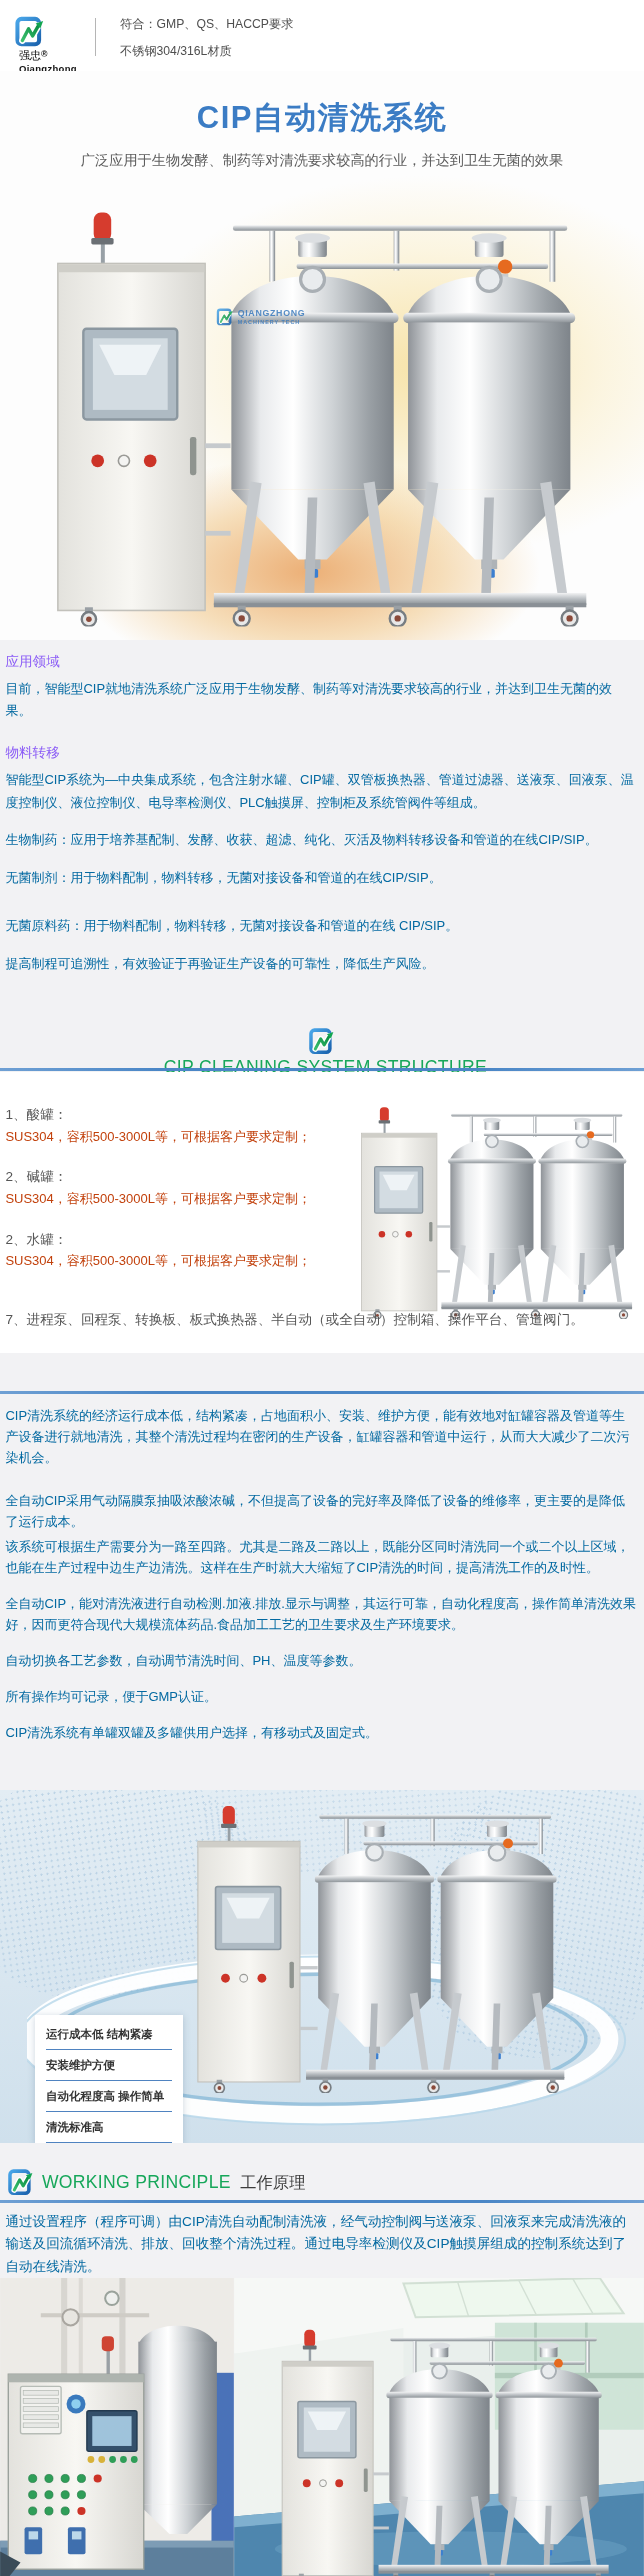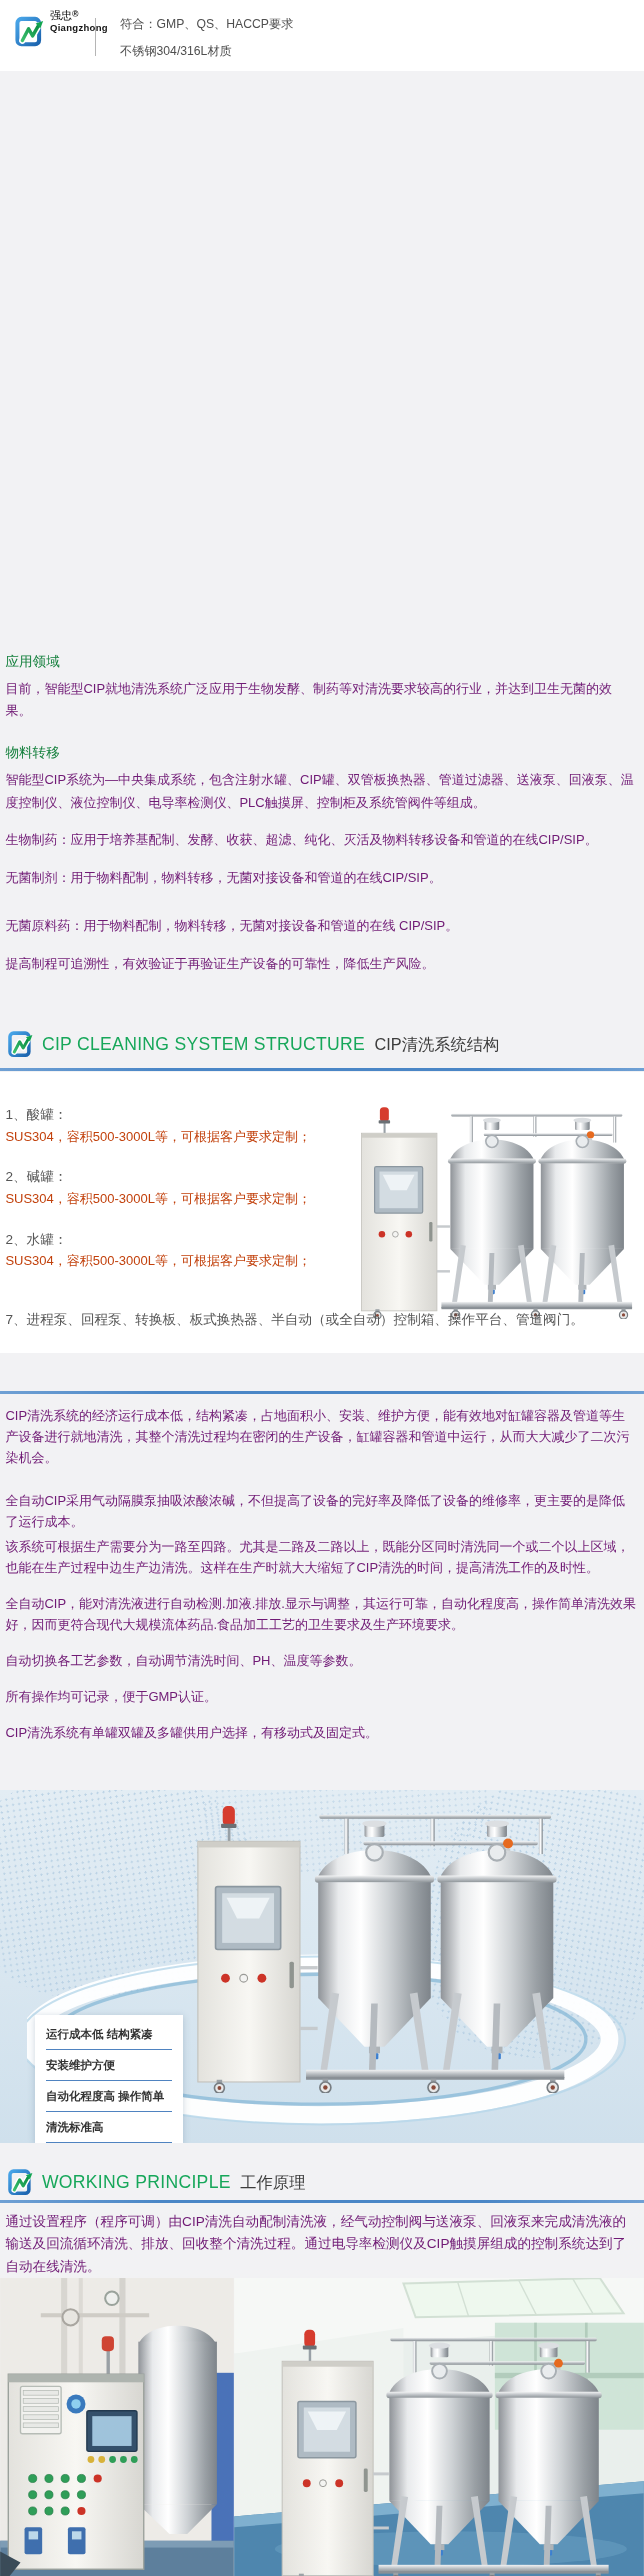--- a/index.html
+++ b/index.html
@@ -1,21 +1,21 @@
 <!DOCTYPE html>
 <html style="font-size:11px"><head>
 <meta charset="utf-8">
 <style>
   html,body{margin:0;padding:0;}
   body{width:644px;font-family:"Liberation Sans","DejaVu Sans",sans-serif;background:#f2f2f4;}
   .page{position:relative;width:644px;height:2576px;overflow:hidden;background:#f2f2f4;}
 
   
   .topbar{position:absolute;top:0;left:0;width:644px;height:71px;background:#ffffff;}
-  .brand{position:absolute;left:13.6px;top:9.5px;display:flex;align-items:flex-start;}
+  .brand{position:absolute;left:13.6px;top:9.5px;display:flex;align-items:flex-start;flex-direction:column;}
   .brand-logo{width:31px;height:35px;margin-top:5.4px;}
   .brand-text{margin-left:5.4px;line-height:1;}
   .brand-reg{font-size:8.8px;vertical-align:top;color:#141414;font-weight:700;}
   .brand-en{font-size:9.5px;font-weight:700;color:#141414;margin-top:2.7px;letter-spacing:0.3px;}
   .topbar-divider{position:absolute;left:95px;top:17.6px;width:0.7px;height:38px;background:#b5b5b5;}
   .taglines{position:absolute;left:120px;top:17.6px;}
   .tagline{font-size:12.2px;color:#4f4f4f;line-height:1;}
   .tagline + .tagline{margin-top:15px;}
 
   
@@ -31,22 +31,22 @@
   .hero-machine{position:absolute;left:34px;top:115px;width:573px;height:451px;}
   .watermark{position:absolute;left:216px;top:237px;display:flex;align-items:center;opacity:.85;}
   .watermark .wlogo{width:17.6px;height:19px;margin-right:4.1px;}
   .wm-lines{line-height:1;}
   .wm1{font-size:8.8px;font-weight:800;color:#3a7abd;letter-spacing:0.7px;}
   .wm2{font-size:5.4px;font-weight:700;color:#3a7abd;margin-top:2px;letter-spacing:1px;}
 
   
   .intro{position:absolute;top:641px;left:0;width:644px;height:395px;padding:0;}
   .intro-inner{padding:12.2px 6.8px 0 5.4px;}
-  .blue-h{font-size:13.6px;color:#15803d;margin:0 0 6.8px 0;font-weight:400;}
-  .body-p{font-size:13px;color:#701a75;line-height:22.4px;margin:0 0 4.1px 0;}
+  .blue-h{font-size:13.6px;color:#8b5cf6;margin:0 0 6.8px 0;font-weight:400;}
+  .body-p{font-size:13px;color:#0369a1;line-height:22.4px;margin:0 0 4.1px 0;}
   .gap-s{height:11px;}
   .gap-m{height:17.6px;}
 
   
   .sechead{position:absolute;left:0;width:644px;height:35px;display:flex;align-items:center;padding-left:6.8px;box-sizing:border-box;}
   .sechead .shlogo{width:27px;height:30px;margin-right:8.1px;flex:0 0 auto;}
   .sechead .en{font-size:17.6px;color:#17a75a;letter-spacing:0.3px;}
   .sechead .cn{font-size:16.3px;color:#3c3c3c;margin-left:9.5px;}
   .blue-rule{position:absolute;left:0;width:644px;height:3.4px;
     background:linear-gradient(90deg,#6fa0d4 0%,#4a86c6 25%,#4a86c6 75%,#6fa0d4 100%);}
@@ -208,41 +208,57 @@
         <div class="brand-en">Qiangzhong</div>
       </div>
     </div>
     <div class="topbar-divider"></div>
     <div class="taglines">
       <div class="tagline">符合：GMP、QS、HACCP要求</div>
       <div class="tagline">不锈钢304/316L材质</div>
     </div>
   </header>
 
+  <section class="hero">
+    <h1 class="hero-title">CIP自动清洗系统</h1>
+    <p class="hero-subtitle">广泛应用于生物发酵、制药等对清洗要求较高的行业，并达到卫生无菌的效果</p>
+    <svg class="hero-machine" viewBox="0 0 720 540">
+        <use href="#cip-machine"></use>
+      </svg>
+    <div class="watermark">
+      <svg class="wlogo" viewBox="0 0 26 28" width="17.6" height="19">
+          <use href="#qz-logo"></use>
+        </svg>
+      <div class="wm-lines">
+        <div class="wm1">QIANGZHONG</div>
+        <div class="wm2">MACHINERY TECH</div>
+      </div>
+    </div>
+  </section>
 
   <section class="intro">
     <div class="intro-inner">
       <h2 class="blue-h">应用领域</h2>
       <p class="body-p">目前，智能型CIP就地清洗系统广泛应用于生物发酵、制药等对清洗要求较高的行业，并达到卫生无菌的效果。</p>
       <div class="gap-m"></div>
       <h2 class="blue-h">物料转移</h2>
       <p class="body-p">智能型CIP系统为—中央集成系统，包含注射水罐、CIP罐、双管板换热器、管道过滤器、送液泵、回液泵、温度控制仪、液位控制仪、电导率检测仪、PLC触摸屏、控制柜及系统管阀件等组成。</p>
       <div class="gap-s"></div>
       <p class="body-p">生物制药：应用于培养基配制、发酵、收获、超滤、纯化、灭活及物料转移设备和管道的在线CIP/SIP。</p>
       <div class="gap-s"></div>
       <p class="body-p">无菌制剂：用于物料配制，物料转移，无菌对接设备和管道的在线CIP/SIP。</p>
       <div class="gap-s"></div>
       <div class="gap-s"></div>
       <p class="body-p">无菌原料药：用于物料配制，物料转移，无菌对接设备和管道的在线 CIP/SIP。</p>
       <div class="gap-s"></div>
       <p class="body-p">提高制程可追溯性，有效验证于再验证生产设备的可靠性，降低生产风险。</p>
     </div>
   </section>
 
-  <div class="sechead" style="top:1027px;">
+  <div class="sechead" style="top:1027px;flex-direction:column;">
     <svg class="shlogo" viewBox="0 0 40 44" width="27" height="30">
         <use href="#qz-logo"></use>
       </svg>
     <span class="en">CIP CLEANING SYSTEM STRUCTURE</span>
     <span class="cn">CIP清洗系统结构</span>
   </div>
   <div class="blue-rule" style="top:1068px;"></div>
 
   <section class="structure">
     <div class="struct-left">

